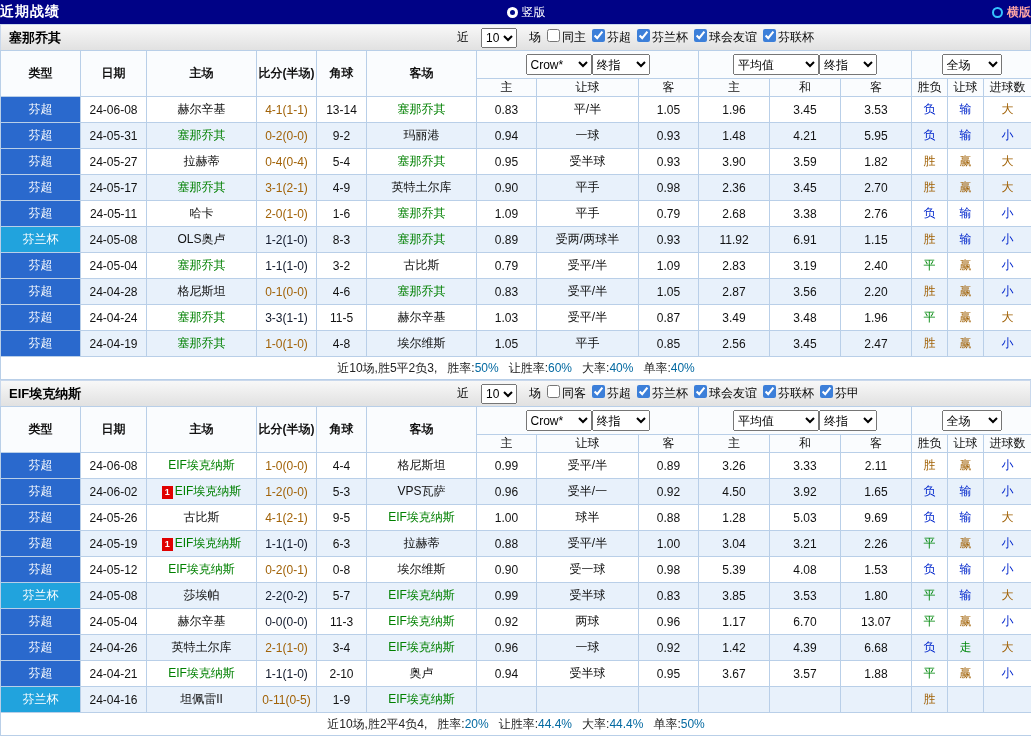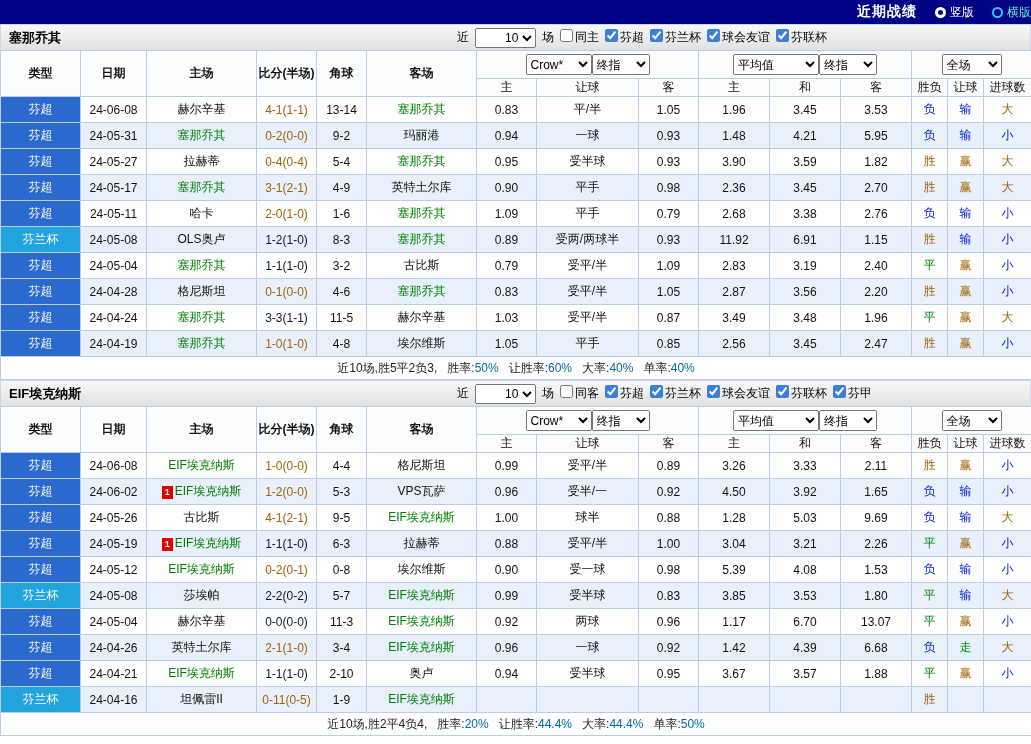--- a/index.html
+++ b/index.html
@@ -5,38 +5,38 @@
   * { box-sizing: border-box; }
   html,body { margin:0; padding:0; }
   body {
     width:1031px; height:744px; background:#fff;
     font-family:"Liberation Sans","DejaVu Sans",sans-serif;
     font-size:12px; color:#111; overflow:hidden;
   }
   
   .topbar {
     height:24px; background:#000286; color:#fff;
-    display:flex; align-items:center; justify-content:flex-end; gap:18px;
+    display:flex; align-items:center; justify-content:space-between; gap:18px;
   }
   .topbar .title { font-weight:bold; font-size:14px; letter-spacing:1px; }
   .radio-opt { display:inline-flex; align-items:center; font-size:12px; cursor:default; }
   .radio { width:11px; height:11px; border-radius:50%; background:#fff; display:inline-block; margin-right:4px; position:relative; }
   .radio.sel::after { content:""; position:absolute; left:3px; top:3px; width:5px; height:5px; border-radius:50%; background:#000a8a; }
   .radio.alt { background:transparent; border:2px solid #35c4ff; width:11px; height:11px; }
   .lab-v { color:#fff; }
-  .lab-h { color:#5eead4; }
+  .lab-h { color:#fca5a5;font-weight:bold; }
   
   .team-band {
     height:26px; background:linear-gradient(#f8f8f8,#e1e1e1);
     border:1px solid #c9d8ec; border-bottom:none;
     display:flex; align-items:center; position:relative;
   }
   .team-name { font-weight:bold; font-size:13px; padding-left:8px; color:#000; }
   .filters { position:absolute; left:456px; top:0; height:100%; display:flex; align-items:center; font-size:12px; color:#000; white-space:nowrap; }
-  .filters select { height:20px; font-size:12px; margin:0 6px;padding-left:25px; }
+  .filters select { height:20px; font-size:12px; margin:0 12px; }
   .cb { display:inline-flex; align-items:flex-start; margin-left:6px; }
   .cb input { width:13px; height:13px; margin:0 2px 0 0; accent-color:#3c7fd9; }
   .cb-group { display:inline-flex; align-items:center; }
   
   table.grid { border-collapse:collapse; table-layout:fixed; width:1031px; }
   .grid th, .grid td { border:1px solid #b9cfe8; white-space:nowrap; overflow:hidden; text-align:center; padding:0; }
   .hr1 th { height:28px; background:#fafcfe; font-weight:bold; font-size:12px; }
   .hr2 th { height:17px; background:#fafcfe; font-size:12px; font-weight:normal; }
   .hsel { display:flex; justify-content:center; align-items:center; }
   .hsel select { height:21px; font-size:12px; }

